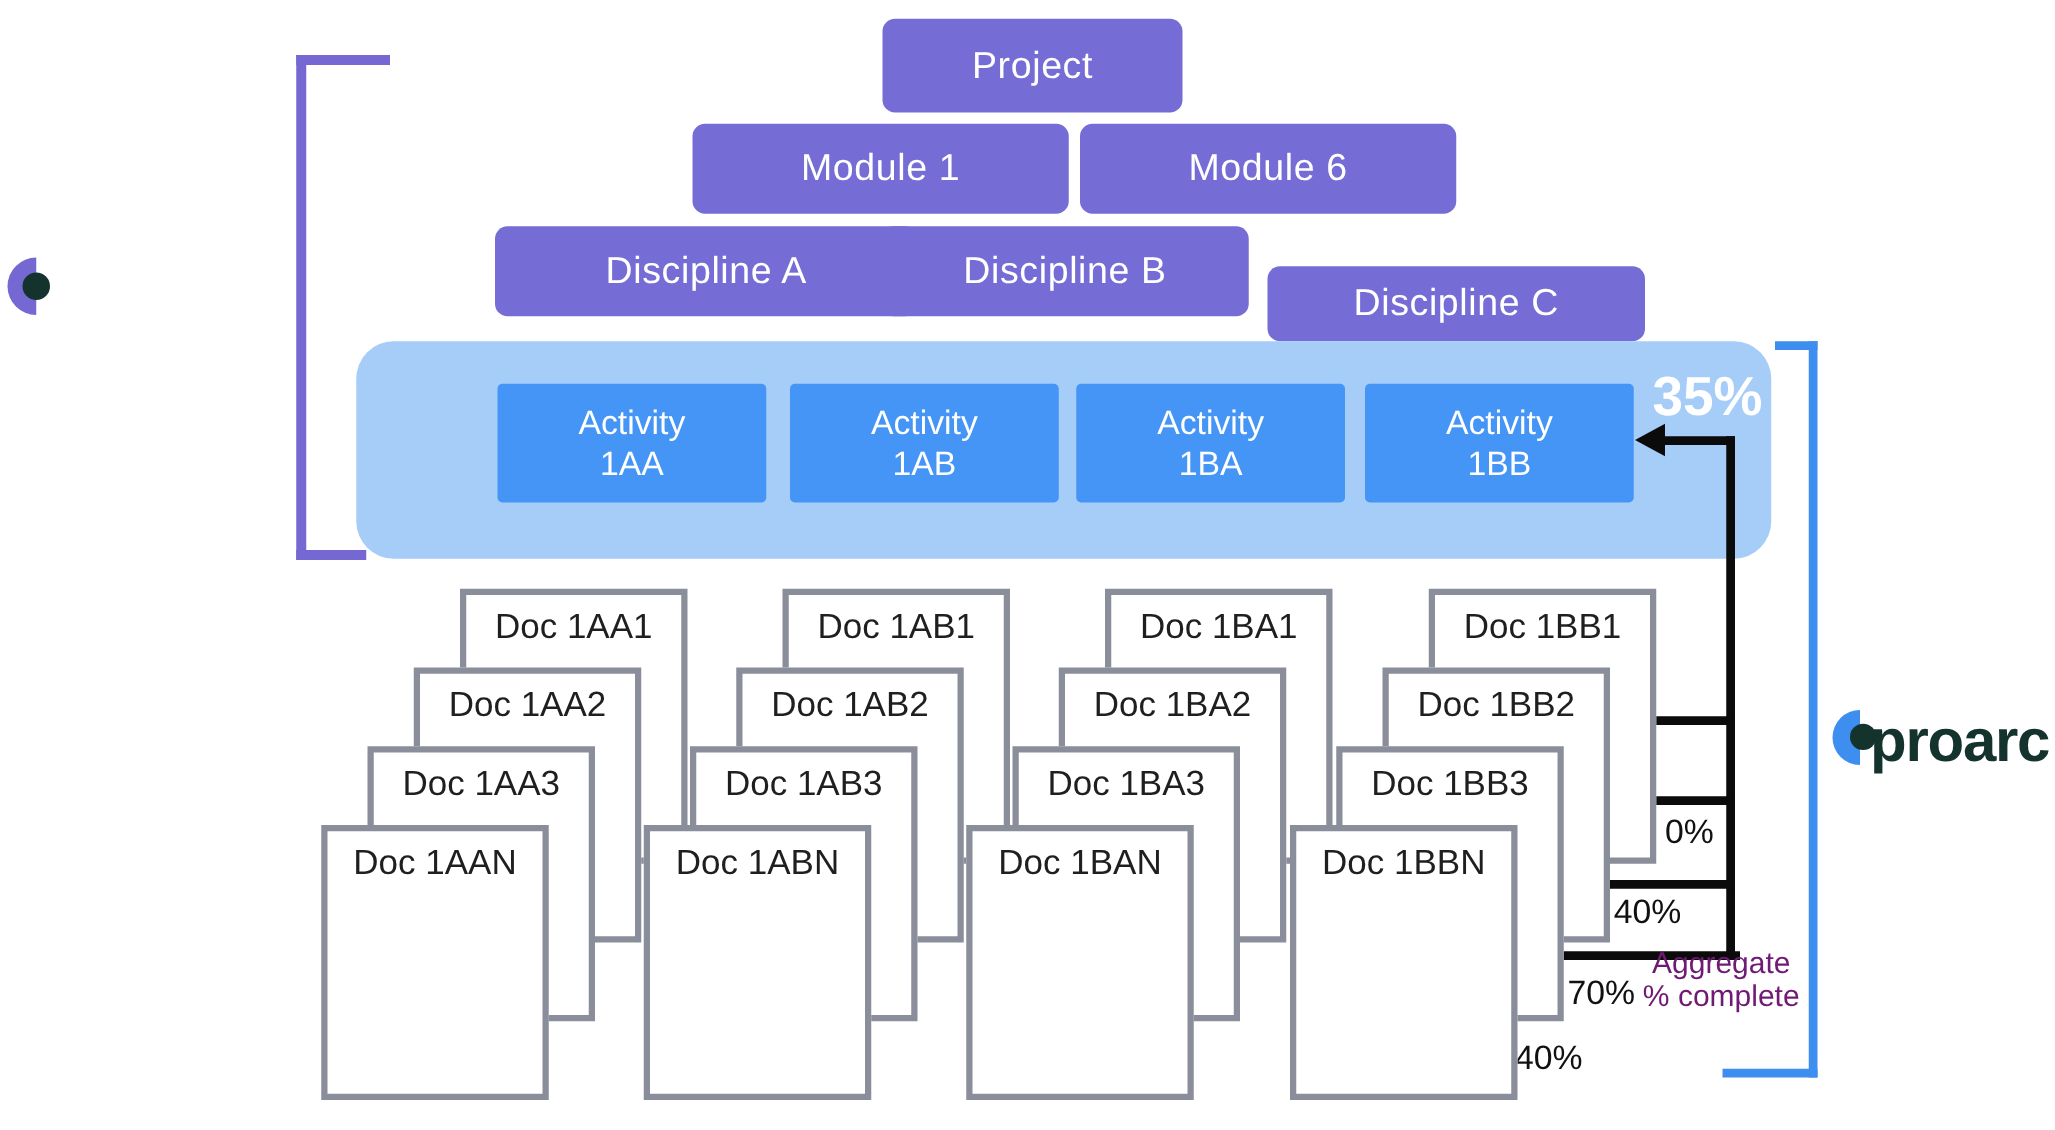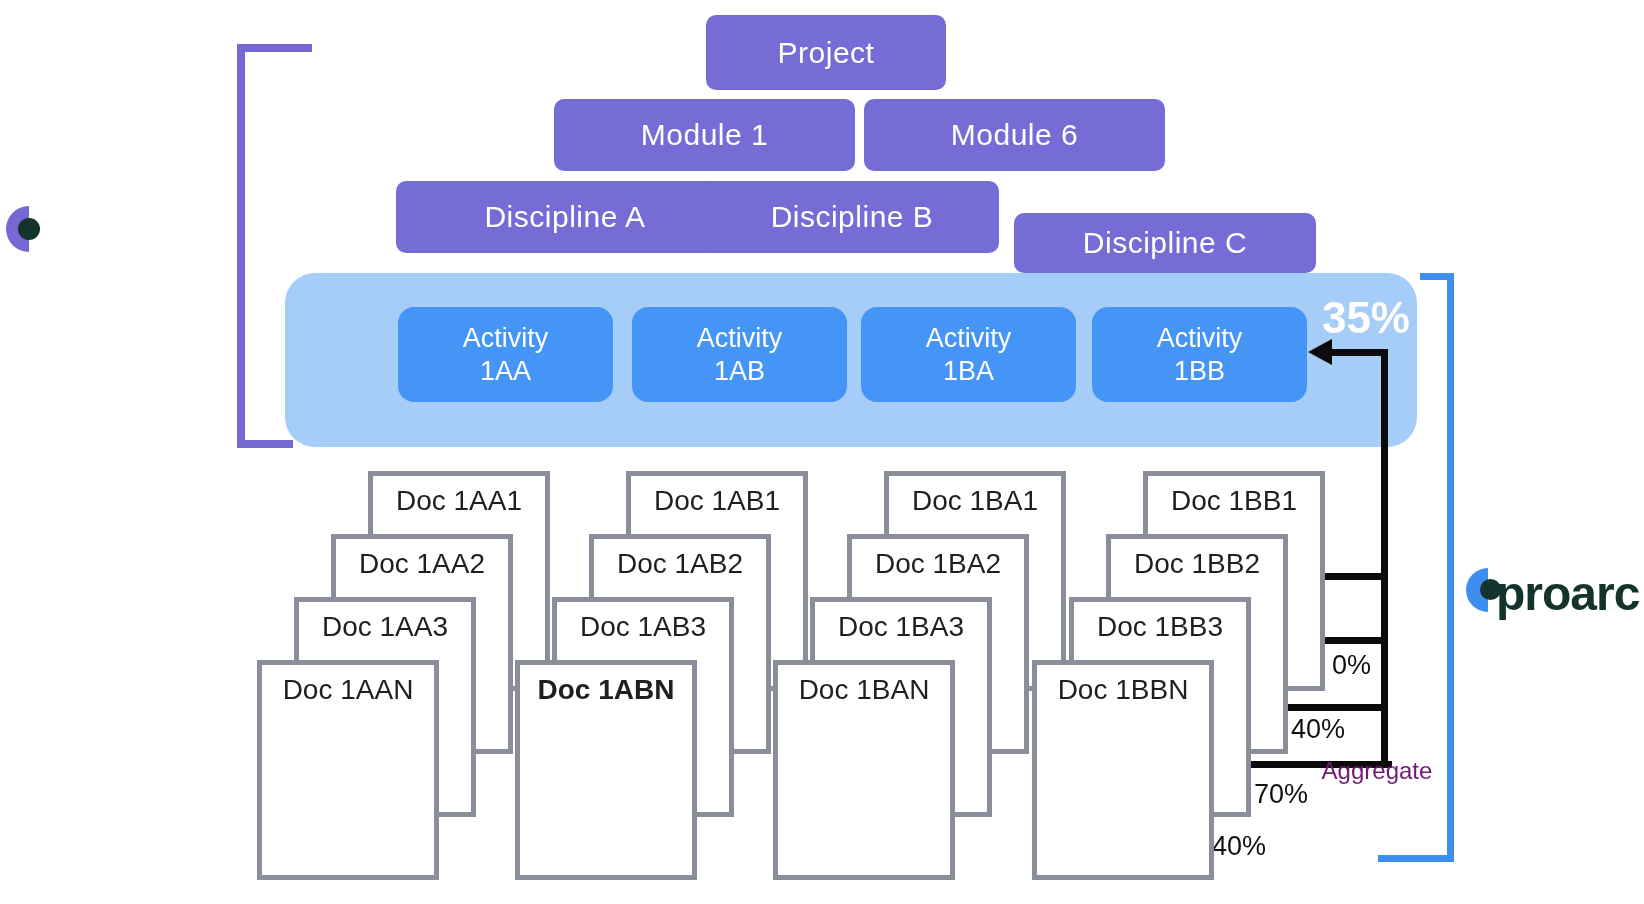--- a/index.html
+++ b/index.html
@@ -20,21 +20,21 @@
   .pbox{
     position:absolute;background:var(--purple);border-radius:10px;
     color:#fff;display:flex;align-items:center;justify-content:center;
     font-size:30px;font-weight:400;letter-spacing:.5px;
   }
   .activity-container{
     position:absolute;left:285px;top:273px;width:1132px;height:174px;
     background:var(--container-blue);border-radius:30px;
   }
   .abox{
-    position:absolute;background:var(--activity-blue);border-radius:16px;
+    position:absolute;background:var(--activity-blue);border-radius:4px;
     top:307px;width:215px;height:95px;color:#fff;
     display:flex;flex-direction:column;align-items:center;justify-content:center;
     font-size:27px;line-height:33px;font-weight:400;
   }
   .pct-big{
     position:absolute;left:1300px;top:293px;width:110px;text-align:right;
     color:#fff;font-size:44px;font-weight:700;
   }
   .doc-card{
     position:absolute;width:182px;height:220px;background:#fff;
@@ -115,21 +115,21 @@
   <div class="pct-big">35%</div>
 
   <div id="stacks">
       <div class="doc-card" style="left: 368px; top: 471px; z-index: 0;">Doc 1AA1</div>
       <div class="doc-card" style="left: 331px; top: 534px; z-index: 1;">Doc 1AA2</div>
       <div class="doc-card" style="left: 294px; top: 597px; z-index: 2;">Doc 1AA3</div>
       <div class="doc-card" style="left: 257px; top: 660px; z-index: 3;">Doc 1AAN</div>
       <div class="doc-card" style="left: 626px; top: 471px; z-index: 10;">Doc 1AB1</div>
       <div class="doc-card" style="left: 589px; top: 534px; z-index: 11;">Doc 1AB2</div>
       <div class="doc-card" style="left: 552px; top: 597px; z-index: 12;">Doc 1AB3</div>
-      <div class="doc-card" style="left: 515px; top: 660px; z-index: 13; font-weight: bold;">Doc 1ABN</div>
+      <div class="doc-card" style="left: 515px; top: 660px; z-index: 13;">Doc 1ABN</div>
       <div class="doc-card" style="left: 884px; top: 471px; z-index: 20;">Doc 1BA1</div>
       <div class="doc-card" style="left: 847px; top: 534px; z-index: 21;">Doc 1BA2</div>
       <div class="doc-card" style="left: 810px; top: 597px; z-index: 22;">Doc 1BA3</div>
       <div class="doc-card" style="left: 773px; top: 660px; z-index: 23;">Doc 1BAN</div>
       <div class="doc-card" style="left: 1143px; top: 471px; z-index: 30;">Doc 1BB1</div>
       <div class="doc-card" style="left: 1106px; top: 534px; z-index: 31;">Doc 1BB2</div>
       <div class="doc-card" style="left: 1069px; top: 597px; z-index: 32;">Doc 1BB3</div>
       <div class="doc-card" style="left: 1032px; top: 660px; z-index: 33;">Doc 1BBN</div>
     </div>
 
@@ -143,15 +143,16 @@
 
   <div id="pcts">
       <div class="pct-label" style="left: 1332px; top: 650px;">0%</div>
       <div class="pct-label" style="left: 1291px; top: 714px;">40%</div>
       <div class="pct-label" style="left: 1254px; top: 779px;">70%</div>
       <div class="pct-label" style="left: 1212px; top: 831px;">40%</div>
     </div>
 
   <div class="agg-caption">
     <div>Aggregate</div>
+    <div>% complete</div>
   </div>
 
 </div>
 
 </body></html>

